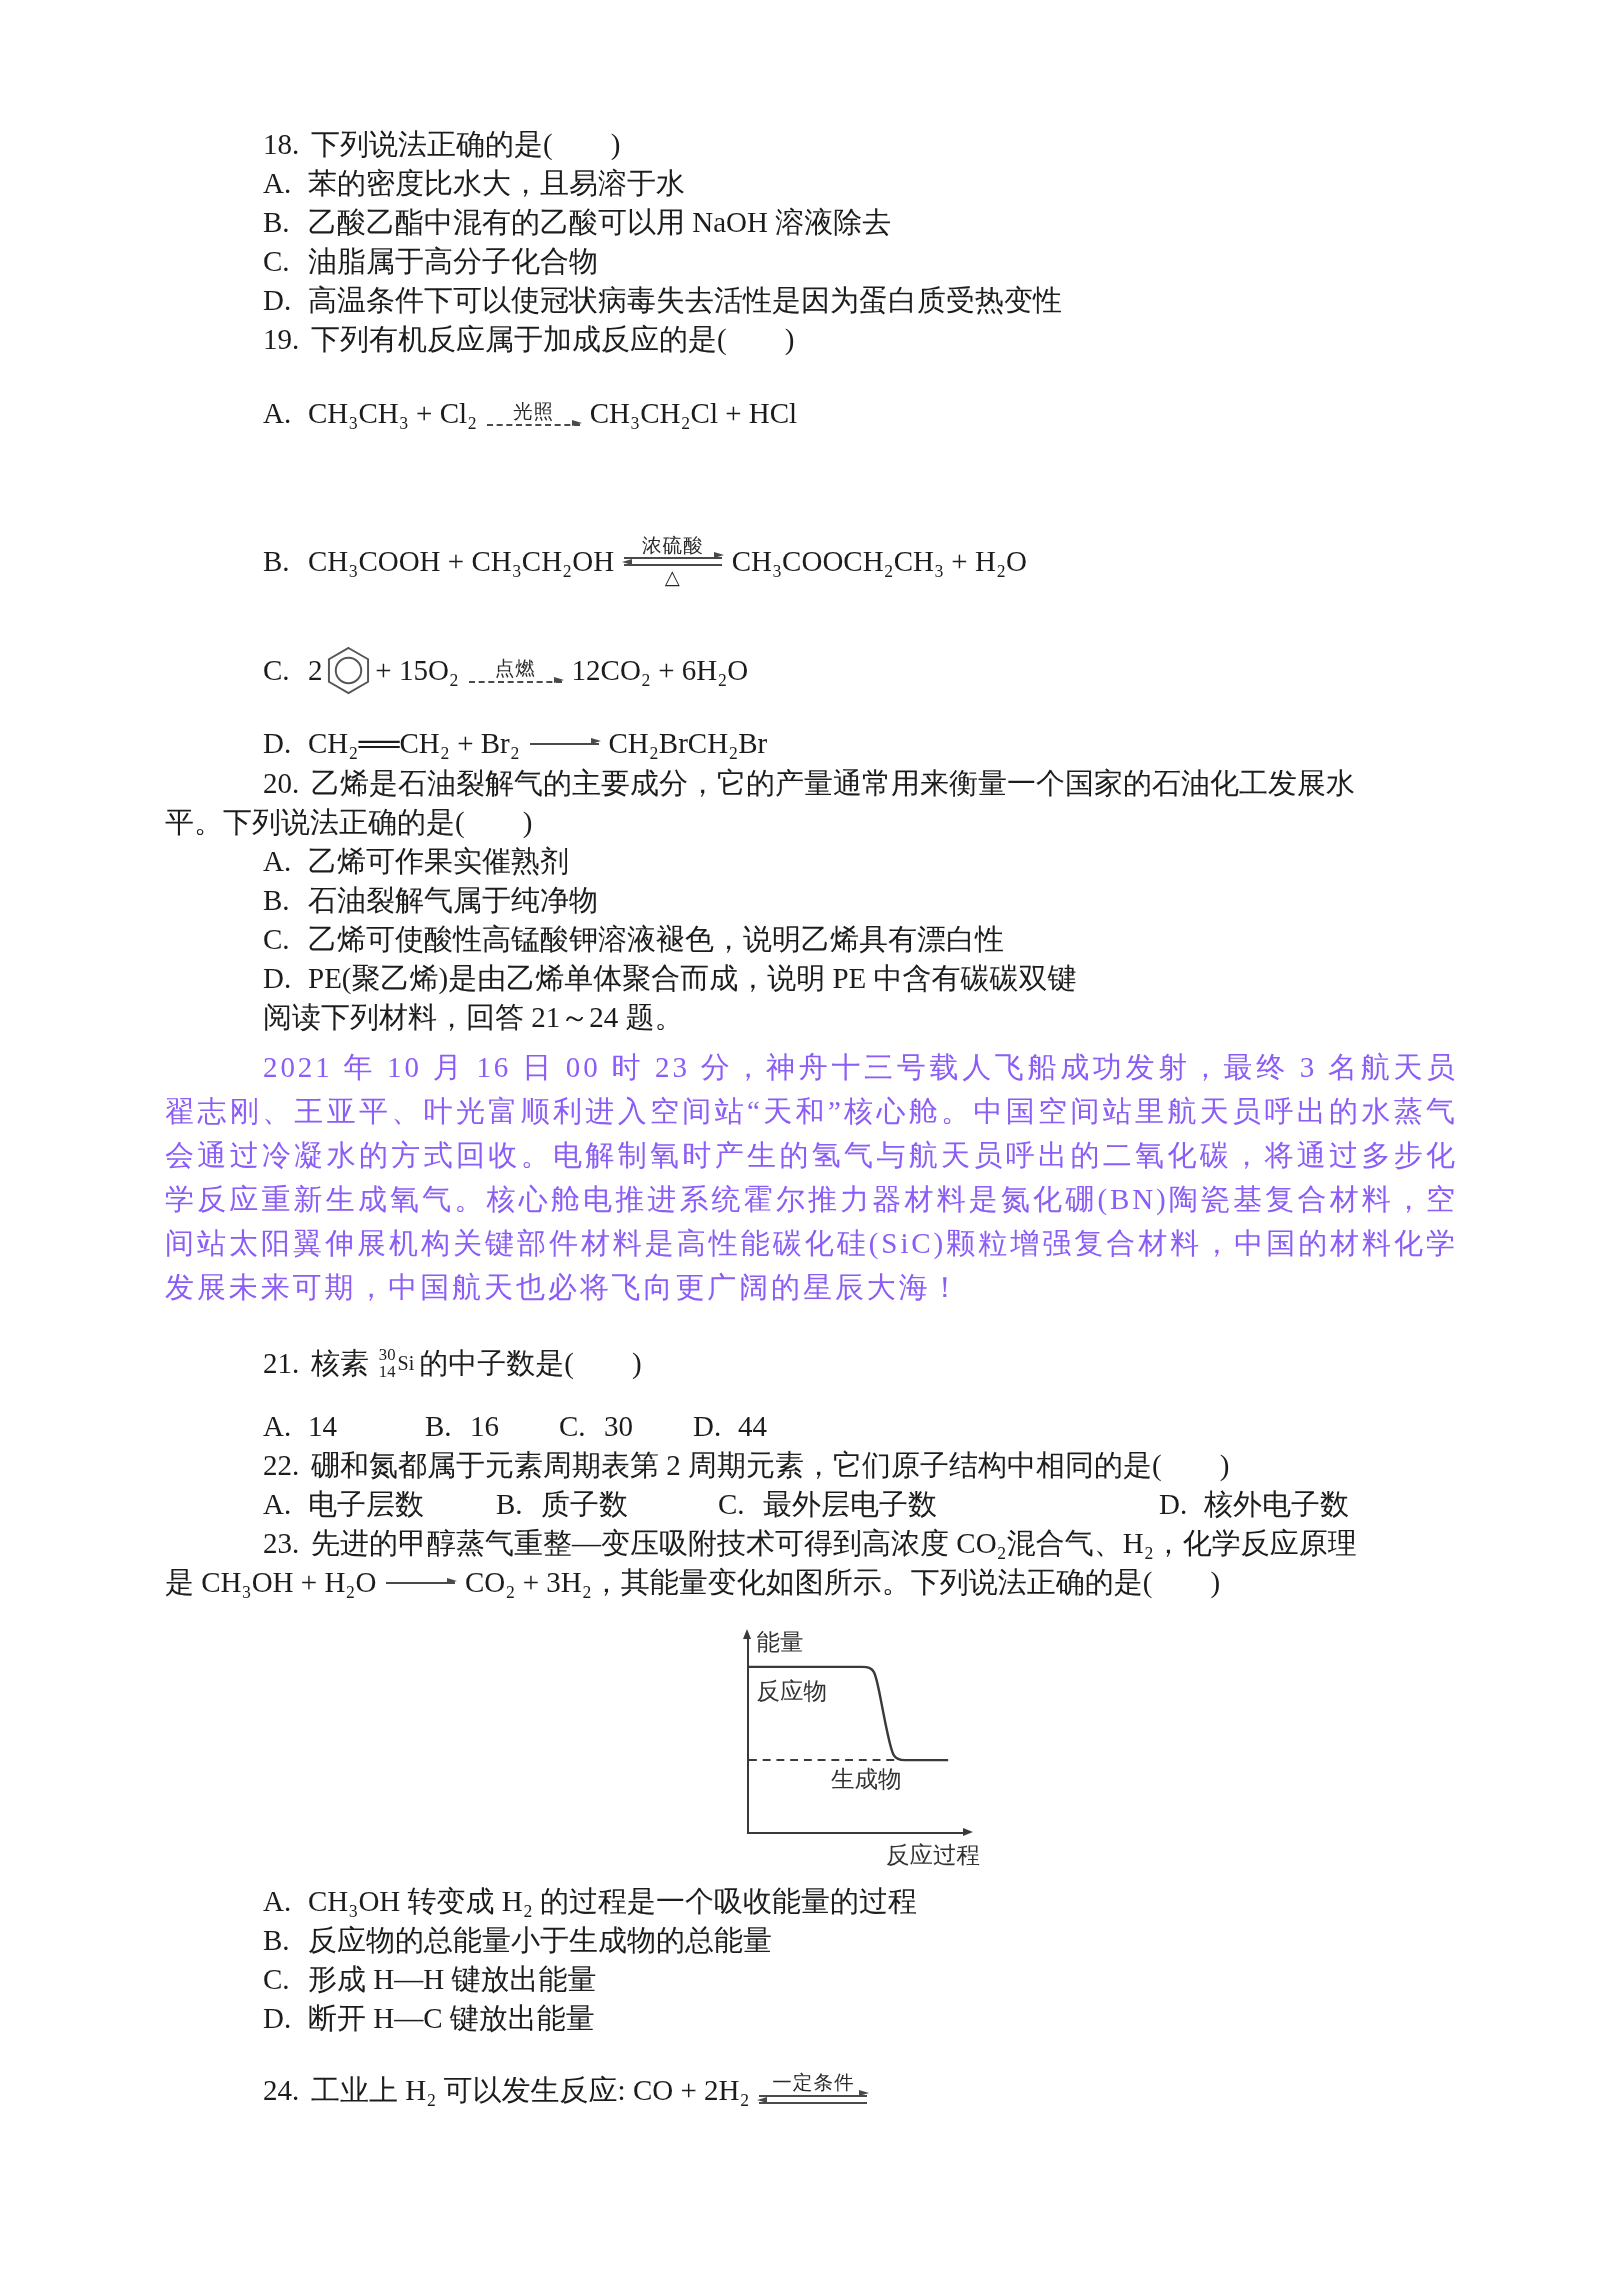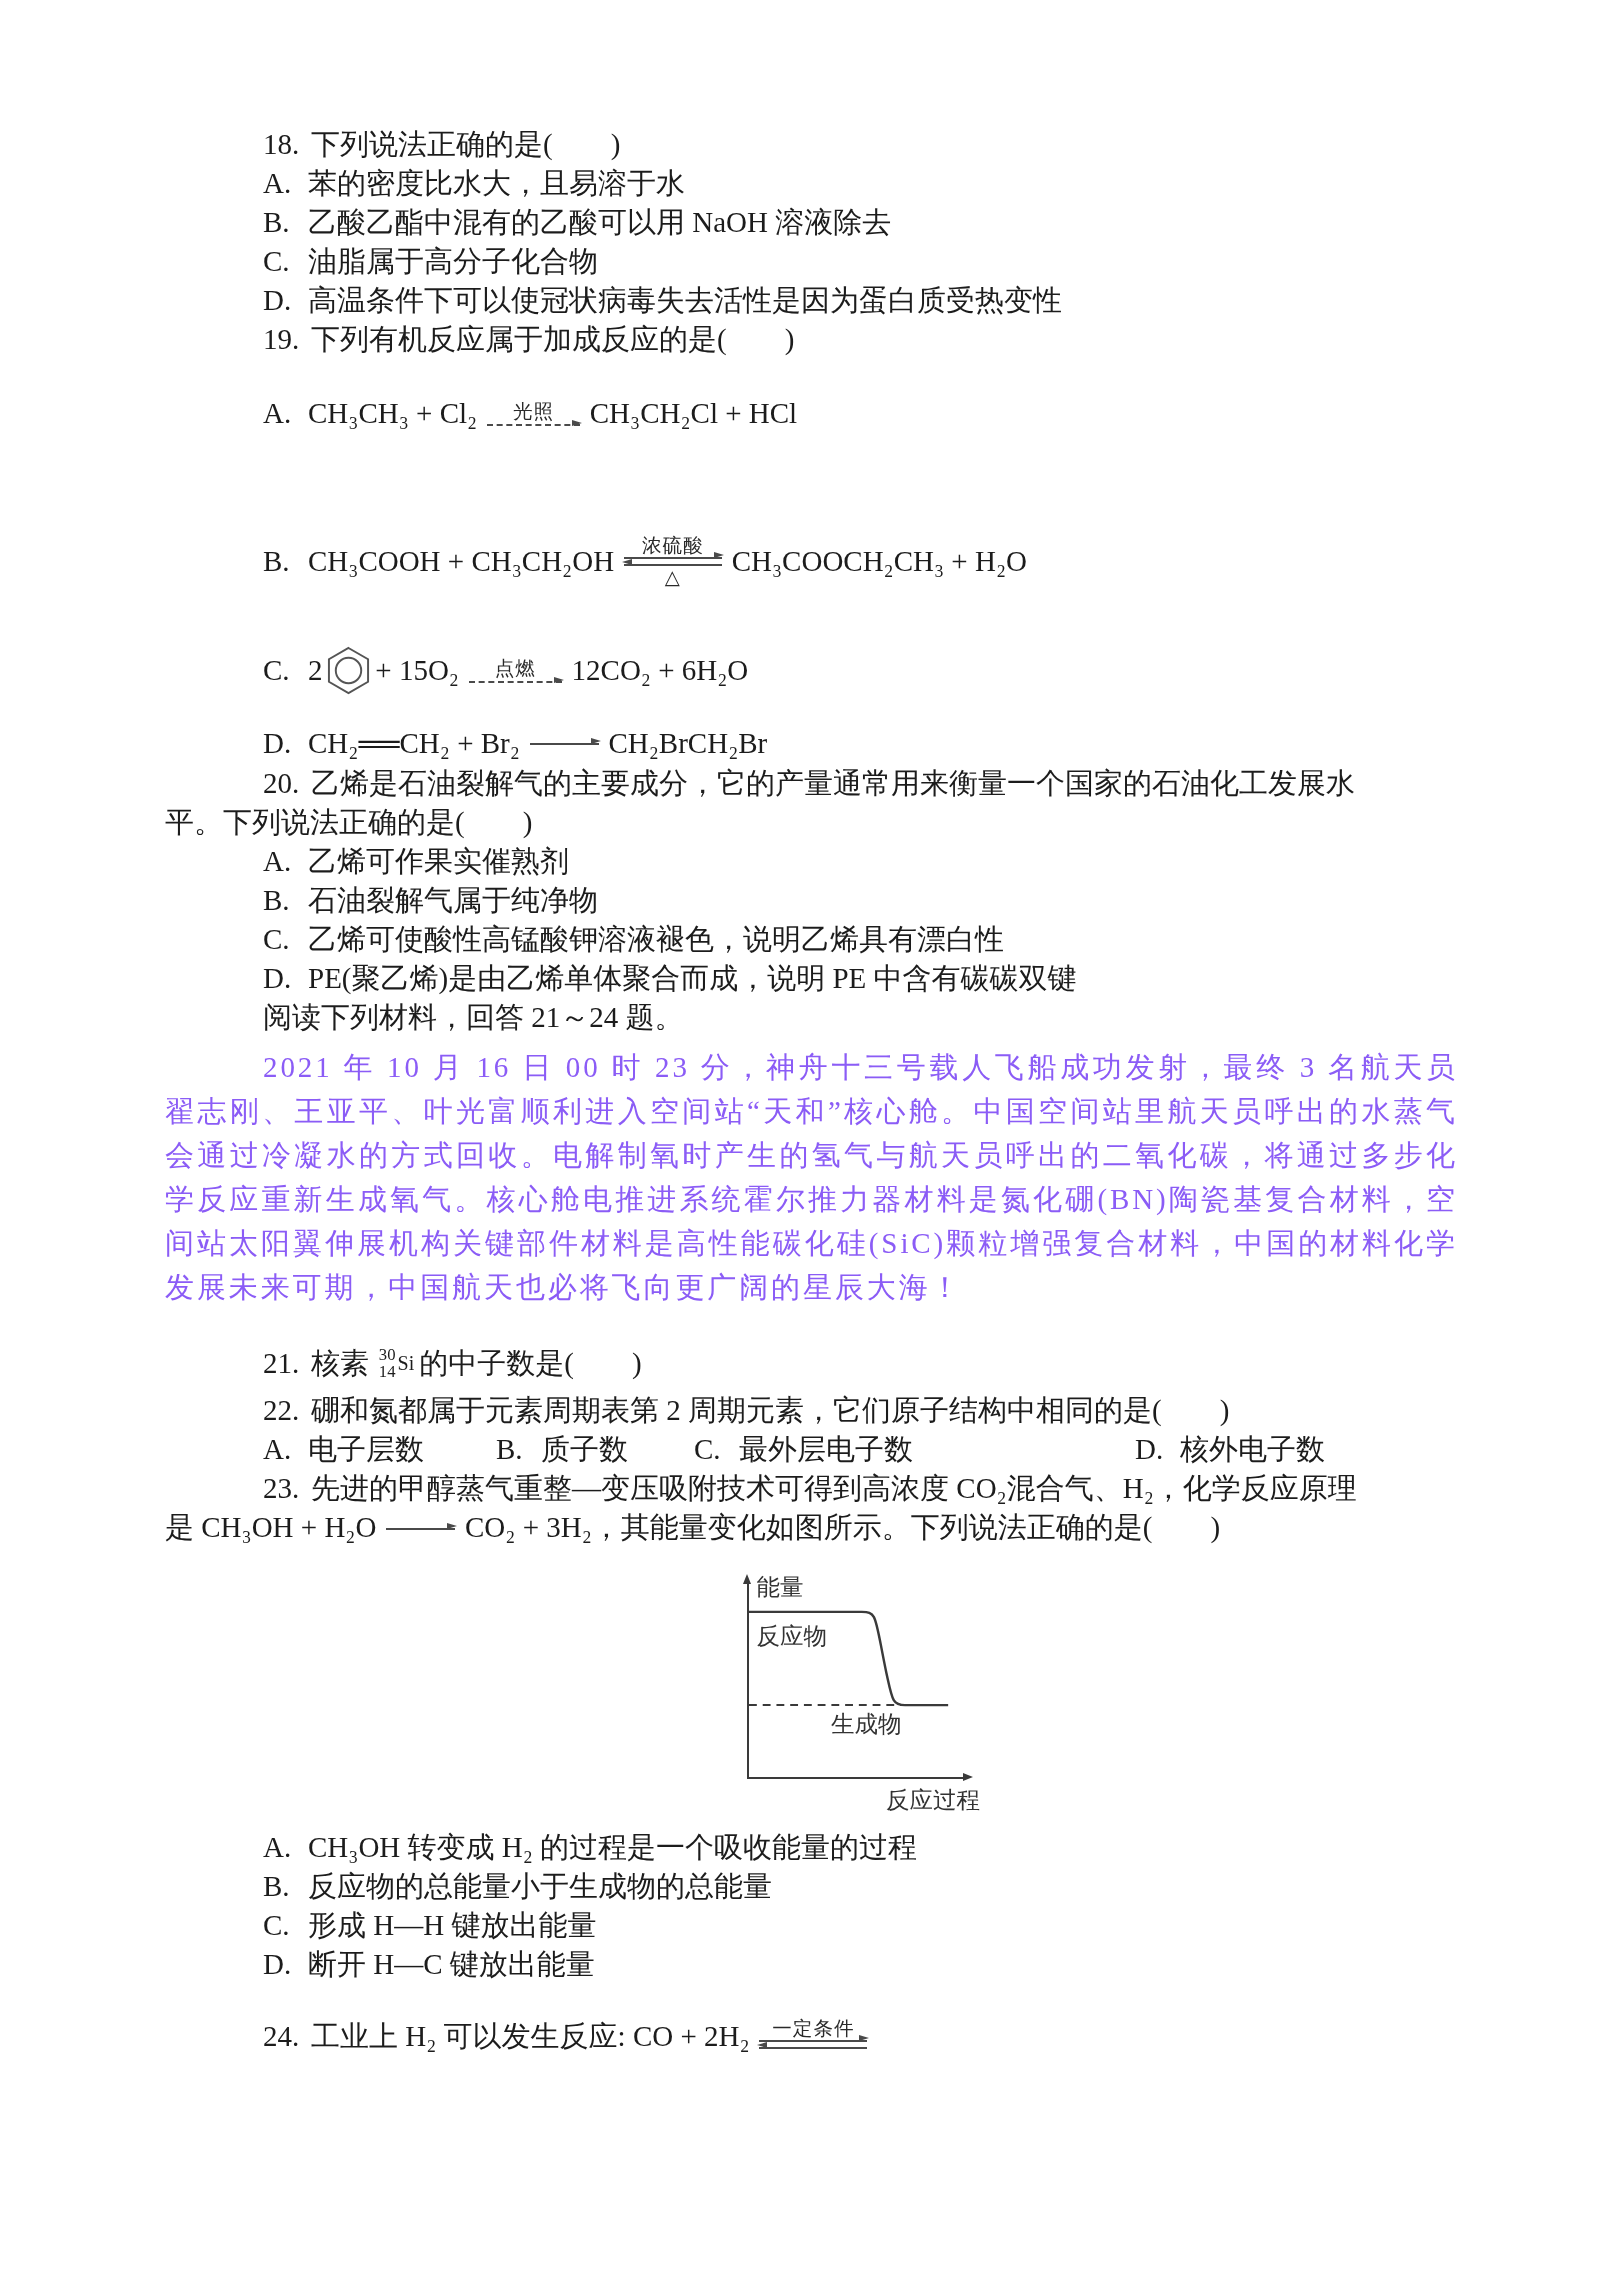--- a/index.html
+++ b/index.html
@@ -11,21 +11,21 @@
   }
   .sheet { padding:125px 163px 0 165px; font-size:29px; line-height:39px; }
 
   .qline  { padding-left:98px; }
   .cont   { padding-left:0; }
   .qnum   { display:inline-block; margin-right:11.8px; }
   .opt    { padding-left:98px; }
   .opt-label { display:inline-block; min-width:45px; }
   .opts-row  { padding-left:98px; display:flex; }
   .opts-row .cell-a21 { width:162px; } .opts-row .cell-b21 { width:134px; } .opts-row .cell-c21 { width:134px; }
-  .opts-row .cell-a22 { width:233px; } .opts-row .cell-b22 { width:198px; } .opts-row .cell-c22 { width:441px; }
+  .opts-row .cell-a22 { width:233px; } .opts-row .cell-b22 { width:198px; } .opts-row .cell-c22 { width:441px;margin-left:24px; }
 
   
   .eq { padding-left:98px; display:flex; align-items:center; }
   .eq-a { margin-top:21.6px; height:65px; }
   .eq-b { margin-top:76px; height:80px; }
   .eq-c { margin-top:33px; height:71px; }
   .eq-d { margin-top:17.6px; height:41px; }
   .formula { white-space:pre; }
   .arrow-wrap { display:inline-flex; flex-direction:column; align-items:center; margin:0 9.8px; vertical-align:middle; }
   .cond { font-size:19.6px; line-height:23.5px; color:#2a2a2a; letter-spacing:1px; }
@@ -153,20 +153,26 @@
     <div class="qline stem21">
       <span class="qnum">21.</span>
       <span>核素</span>
       <span class="nuclide">
         <span>30</span>
         <span>14</span>
       </span>
       <span class="nuclide-sym">Si</span>
       <span>的中子数是(　　)</span>
     </div>
+    <div class="opts-row row21">
+      <span class="cell-a21"><span class="opt-label">A.</span><span>14</span></span>
+      <span class="cell-b21"><span class="opt-label">B.</span><span>16</span></span>
+      <span class="cell-c21"><span class="opt-label">C.</span><span>30</span></span>
+      <span><span class="opt-label">D.</span><span>44</span></span>
+    </div>
   </div>
 
   <div>
     <div class="qline"><span class="qnum">22.</span><span>硼和氮都属于元素周期表第 2 周期元素，它们原子结构中相同的是(　　)</span></div>
     <div class="opts-row">
       <span class="cell-a22"><span class="opt-label">A.</span><span>电子层数</span></span>
       <span class="cell-b22"><span class="opt-label">B.</span><span>质子数</span></span>
       <span class="cell-c22"><span class="opt-label">C.</span><span>最外层电子数</span></span>
       <span><span class="opt-label">D.</span><span>核外电子数</span></span>
     </div>

